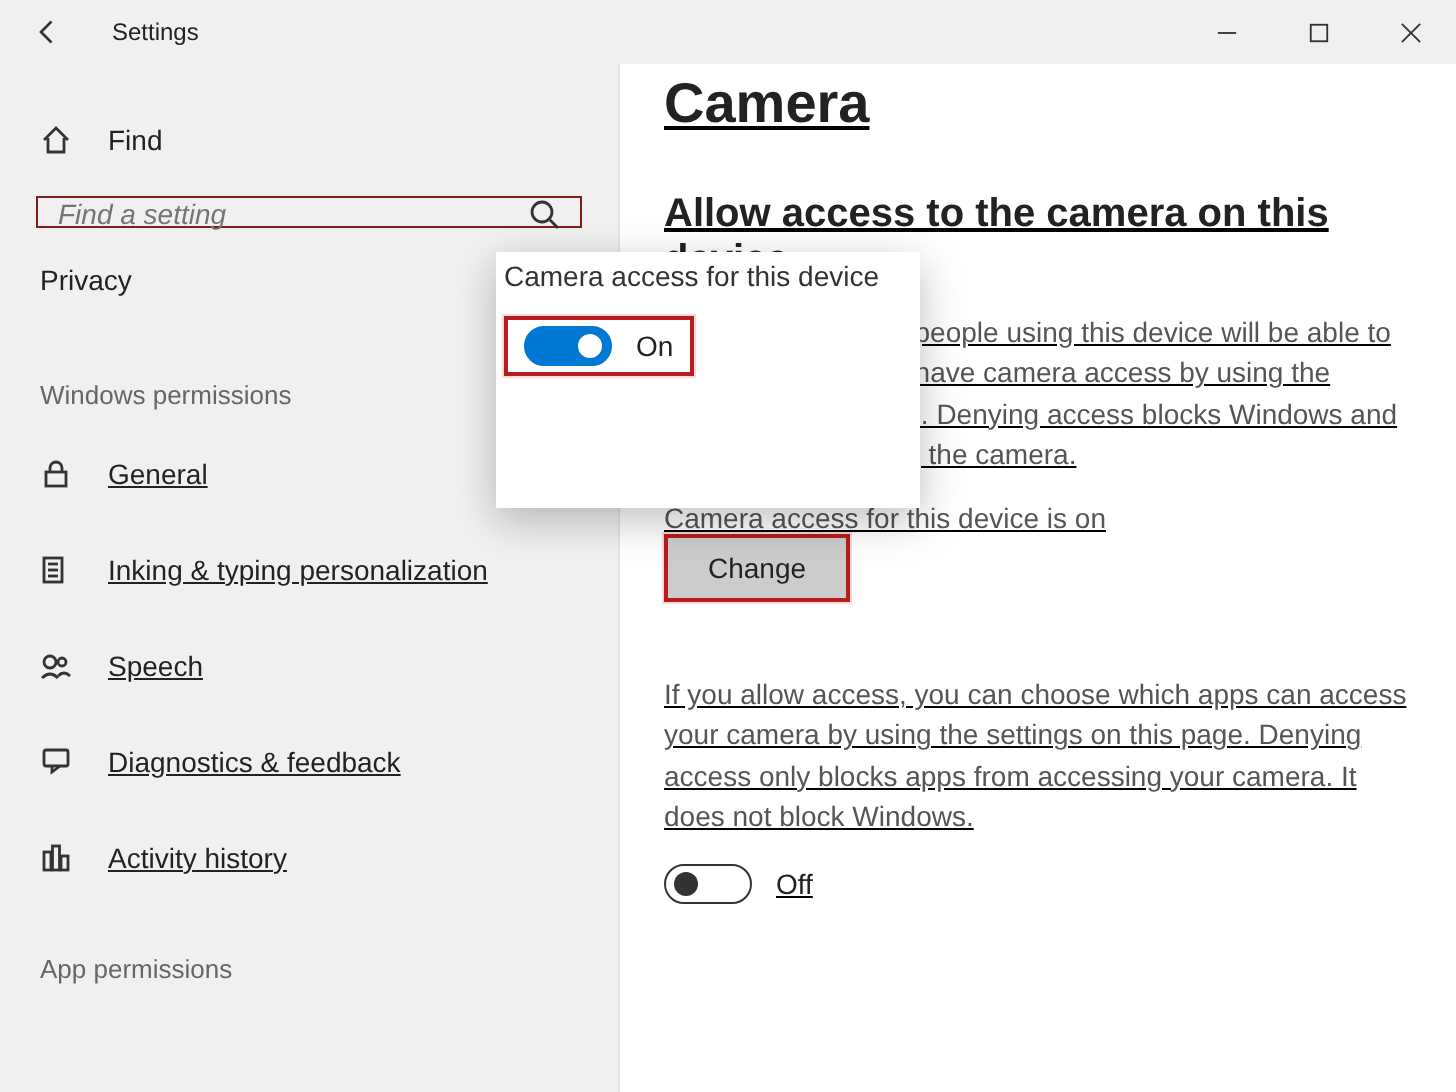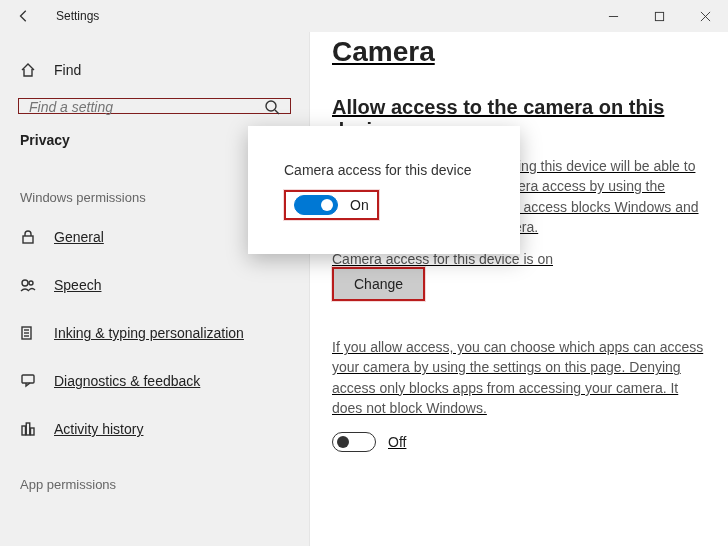--- a/index.html
+++ b/index.html
@@ -16,21 +16,21 @@
   
   .body { display: flex; height: calc(546px - 32px); }
 
   
   .sidebar { width: 310px; background: #f0f0f0; border-right: 1px solid #e5e5e5; padding-top: 18px; }
   .nav-row { height: 40px; display: flex; align-items: center; gap: 18px; padding: 0 20px; font-size: 14px; color: #222; cursor: default; }
   .nav-row .icon { width: 16px; height: 16px; color: #333; flex-shrink: 0; display: flex; align-items: center; justify-content: center; }
   .search-wrap { padding: 8px 18px 10px; }
   .search { width: 100%; height: 16px; border: 1px solid #7f1d1d; background: #f0f0f0; display: flex; align-items: flex-start; padding: 0 10px; }
   .search input { border: none; outline: none; background: transparent; flex: 1; font-size: 14px; font-style: italic; color: #555; }
-  .section-label { font-size: 14px; color: #222; padding: 8px 20px 18px; font-weight: 700; }
+  .section-label { font-size: 14px; color: #222; padding: 8px 20px 18px; font-weight: 400; }
   .group-label { font-size: 13px; color: #666; padding: 24px 20px 8px; }
   .nav-list .nav-row { height: 48px; text-decoration: underline; }
   .icon svg { width: 16px; height: 16px; stroke: #333; stroke-width: 1.4; fill: none; }
 
   
   .main { flex: 1; padding: 4px 22px 0 22px; background: #fff; overflow: hidden; text-decoration: underline; }
   h1 { font-size: 28px; font-weight: 600; margin-bottom: 28px; color: #222; }
   h2 { font-size: 20px; font-weight: 600; margin-bottom: 14px; color: #222; }
   .desc { font-size: 14px; color: #555; line-height: 1.45; margin-bottom: 14px; max-width: 380px; }
   .status-line { font-size: 14px; color: #555; margin-bottom: 0; max-width: 380px; }
@@ -39,21 +39,21 @@
   .section-gap { height: 36px; }
 
   .toggle-row { display: flex; align-items: center; gap: 12px; }
   .toggle { width: 44px; height: 20px; border: 1px solid #333; border-radius: 10px; position: relative; background: #fff; }
   .toggle .knob { width: 12px; height: 12px; border-radius: 50%; background: #333; position: absolute; top: 3px; left: 4px; }
   .toggle.on { background: #0078d4; border-color: #0078d4; }
   .toggle.on .knob { left: auto; right: 4px; background: #fff; }
   .toggle-label { font-size: 14px; color: #222; }
 
   
-  .popup { position: absolute; left: 248px; top: 126px; width: 272px; height: 128px; background: #fff; box-shadow: 0 6px 20px rgba(0,0,0,.25); padding: 36px; }
+  .popup { position: absolute; left: 248px; top: 126px; width: 212px; height: 128px; background: #fff; box-shadow: 0 6px 20px rgba(0,0,0,.25); padding: 4px; }
   .popup-title { font-size: 14px; color: #333; margin-bottom: 12px; }
   .popup .toggle-row { display: inline-flex; padding: 3px 8px; }
   .popup .hl-red { padding: 3px 8px; }
 </style>
 </head>
 <body>
 
 <div class="window">
 
   <div class="titlebar">
@@ -114,38 +114,38 @@
               <svg viewBox="0 0 16 16">
                 <rect x="3" y="7" width="10" height="7"></rect>
                 <path d="M5 7 V5 a3 3 0 0 1 6 0 V7"></path>
               </svg>
             </span>
           <span>General</span>
         </div>
         <div class="nav-row">
           <span class="icon">
               <svg viewBox="0 0 16 16">
+                <rect x="2" y="2" width="9" height="12"></rect>
+                <line x1="4" y1="5" x2="9" y2="5"></line>
+                <line x1="4" y1="8" x2="9" y2="8"></line>
+                <line x1="4" y1="11" x2="9" y2="11"></line>
+              </svg>
+            </span>
+          <span>Inking &amp; typing personalization</span>
+        </div>
+        <div class="nav-row">
+          <span class="icon">
+              <svg viewBox="0 0 16 16">
                 <circle cx="5" cy="6" r="3"></circle>
                 <circle cx="11" cy="6" r="2"></circle>
                 <path d="M1 14 q4 -4 8 0"></path>
                 <path d="M9 13 q3 -3 6 0"></path>
               </svg>
             </span>
           <span>Speech</span>
-        </div>
-        <div class="nav-row">
-          <span class="icon">
-              <svg viewBox="0 0 16 16">
-                <rect x="2" y="2" width="9" height="12"></rect>
-                <line x1="4" y1="5" x2="9" y2="5"></line>
-                <line x1="4" y1="8" x2="9" y2="8"></line>
-                <line x1="4" y1="11" x2="9" y2="11"></line>
-              </svg>
-            </span>
-          <span>Inking &amp; typing personalization</span>
         </div>
         <div class="nav-row">
           <span class="icon">
               <svg viewBox="0 0 16 16">
                 <rect x="2" y="2" width="12" height="8" rx="1"></rect>
                 <path d="M6 10 L6 13 L10 10"></path>
               </svg>
             </span>
           <span>Diagnostics &amp; feedback</span>
         </div>

